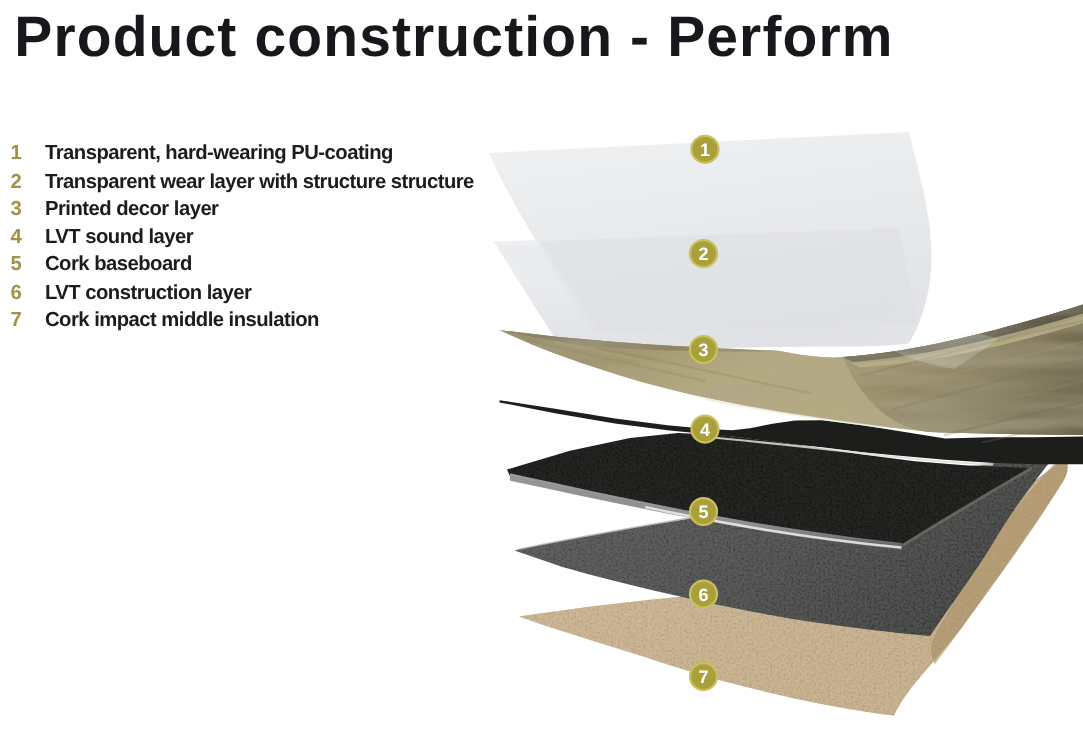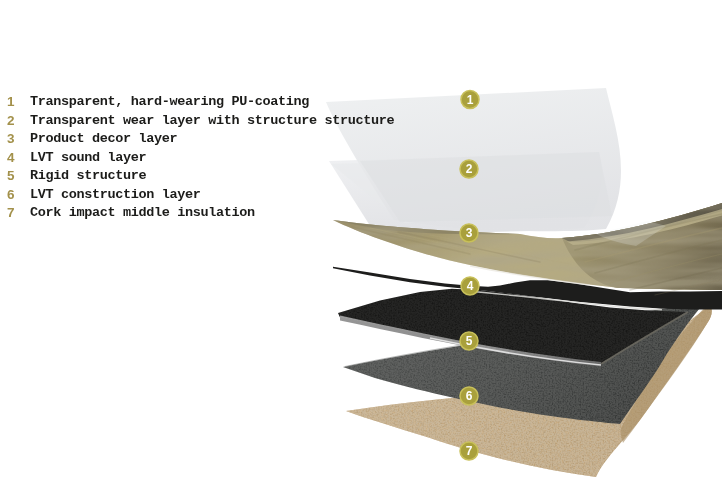--- a/index.html
+++ b/index.html
@@ -2,21 +2,21 @@
 <html><head>
 <meta charset="utf-8">
 <style>
   html,body{margin:0;padding:0;}
   body{width:722px;height:496px;background:#ffffff;font-family:"Liberation Sans",sans-serif;overflow:hidden;}
   #page{position:relative;width:722px;height:496px;background:#ffffff;}
   h1{position:absolute;left:9.5px;top:5.7px;margin:0;font-size:38px;line-height:38px;font-weight:bold;color:#17181c;letter-spacing:0.75px;white-space:nowrap;}
   .legend{position:absolute;left:0;top:93.4px;font-size:13.5px;letter-spacing:-0.35px;font-weight:bold;color:#1c1c1a;}
   .legend div{position:relative;height:18.5px;line-height:18.5px;white-space:nowrap;}
   .legend .n{position:absolute;left:7px;top:0;color:#a3914b;}
-  .legend .t{position:absolute;left:30px;top:0;font-family:Liberation Mono, monospace;}
+  .legend .t{position:absolute;left:30px;top:0;}
 </style>
 </head>
 <body>
 <div id="page">
   <svg width="722" height="496" viewBox="0 0 722 496" style="position:absolute;left:0;top:0;">
     <defs>
       <linearGradient id="sheetg" x1="0" y1="0" x2="0.3" y2="1">
         <stop offset="0" stop-color="#eef0f1"></stop>
         <stop offset="1" stop-color="#e1e2e5"></stop>
       </linearGradient>
@@ -126,40 +126,41 @@
       <text x="470" y="103.9">1</text>
       <text x="469" y="173.4">2</text>
       <text x="469" y="237.4">3</text>
       <text x="470" y="290.4">4</text>
       <text x="469" y="345.4">5</text>
       <text x="469" y="400.4">6</text>
       <text x="469" y="455.4">7</text>
     </g>
   </svg>
 
+  <h1>Product construction - Perform</h1>
   <div class="legend">
     <div>
         <span class="n">1</span>
         <span class="t">Transparent, hard-wearing PU-coating</span>
       </div>
     <div>
         <span class="n">2</span>
         <span class="t">Transparent wear layer with structure structure</span>
       </div>
     <div>
         <span class="n">3</span>
-        <span class="t">Product decor layer</span>
+        <span class="t">Printed decor layer</span>
       </div>
     <div>
         <span class="n">4</span>
         <span class="t">LVT sound layer</span>
       </div>
     <div>
         <span class="n">5</span>
-        <span class="t">Rigid structure</span>
+        <span class="t">Cork baseboard</span>
       </div>
     <div>
         <span class="n">6</span>
         <span class="t">LVT construction layer</span>
       </div>
     <div>
         <span class="n">7</span>
         <span class="t">Cork impact middle insulation</span>
       </div>
   </div>

